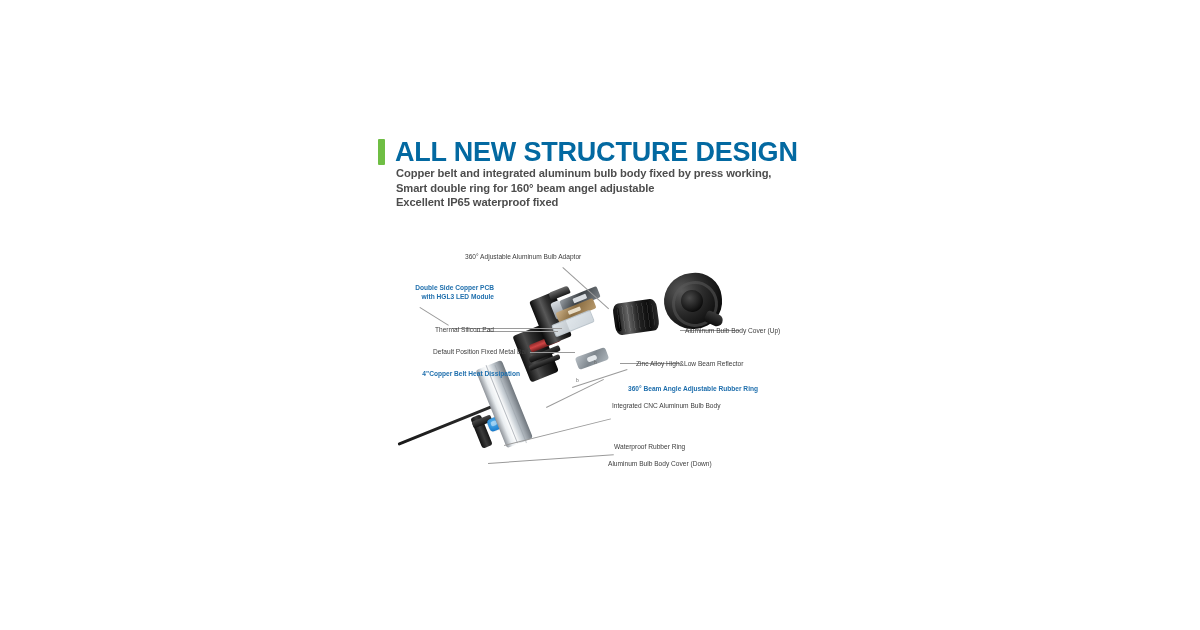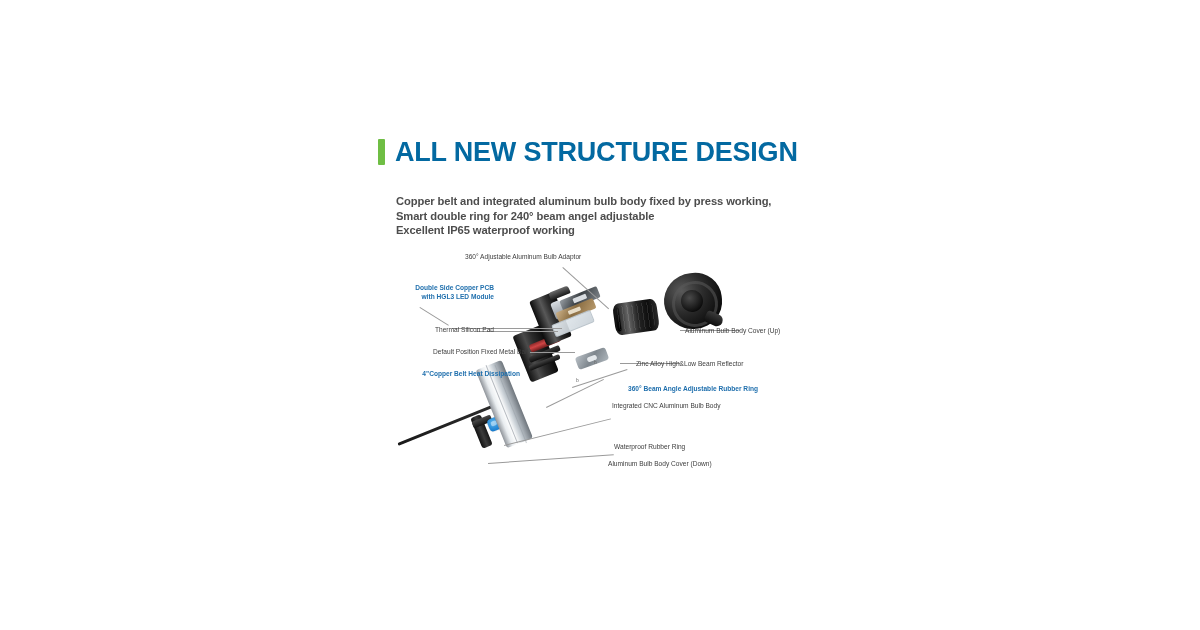--- a/index.html
+++ b/index.html
@@ -12,21 +12,21 @@
 
   
   .head-wrap{position:absolute;left:378px;top:138px;width:520px;}
   .head-row{display:flex;align-items:center;gap:10px;}
   .accent-bar{width:7px;height:26px;background:#6fbe44;flex:0 0 auto;border-radius:1px;}
   .head-title{
     font-size:27px;line-height:28px;font-weight:bold;color:#0369a1;
     letter-spacing:-0.2px;white-space:nowrap;
     font-family:"Liberation Sans", sans-serif;
   }
-  .sub-list{margin-top:28px;margin-left:18px;}
+  .sub-list{margin-top:0;margin-left:18px;}
   .sub-line{
     font-size:11.2px;line-height:14.5px;color:#4d4d4d;font-weight:bold;
     letter-spacing:-0.1px;white-space:nowrap;
   }
 
   
   .stage{position:absolute;left:380px;top:235px;width:440px;height:250px;}
 
   
   .lbl{position:absolute;font-size:6.6px;line-height:9px;color:#3d3d3d;white-space:nowrap;}
@@ -220,22 +220,22 @@
 
 <div id="root">
 
   <div class="head-wrap">
     <div class="head-row">
       <span class="accent-bar"></span>
       <span class="head-title">ALL NEW STRUCTURE DESIGN</span>
     </div>
     <div class="sub-list">
       <div class="sub-line">Copper belt and integrated aluminum bulb body fixed by press working,</div>
-      <div class="sub-line">Smart double ring for 240° beam angel adjustable</div>
-      <div class="sub-line">Excellent IP65 waterproof working</div>
+      <div class="sub-line">Smart double ring for 160° beam angel adjustable</div>
+      <div class="sub-line">Excellent IP65 waterproof fixed</div>
     </div>
   </div>
 
   <div class="stage">
 
     <div class="art">
       <div class="cable"></div>
       <div class="cable-boot"></div>
       <div class="boot-collar"></div>
       <div class="blue-ring"></div>

